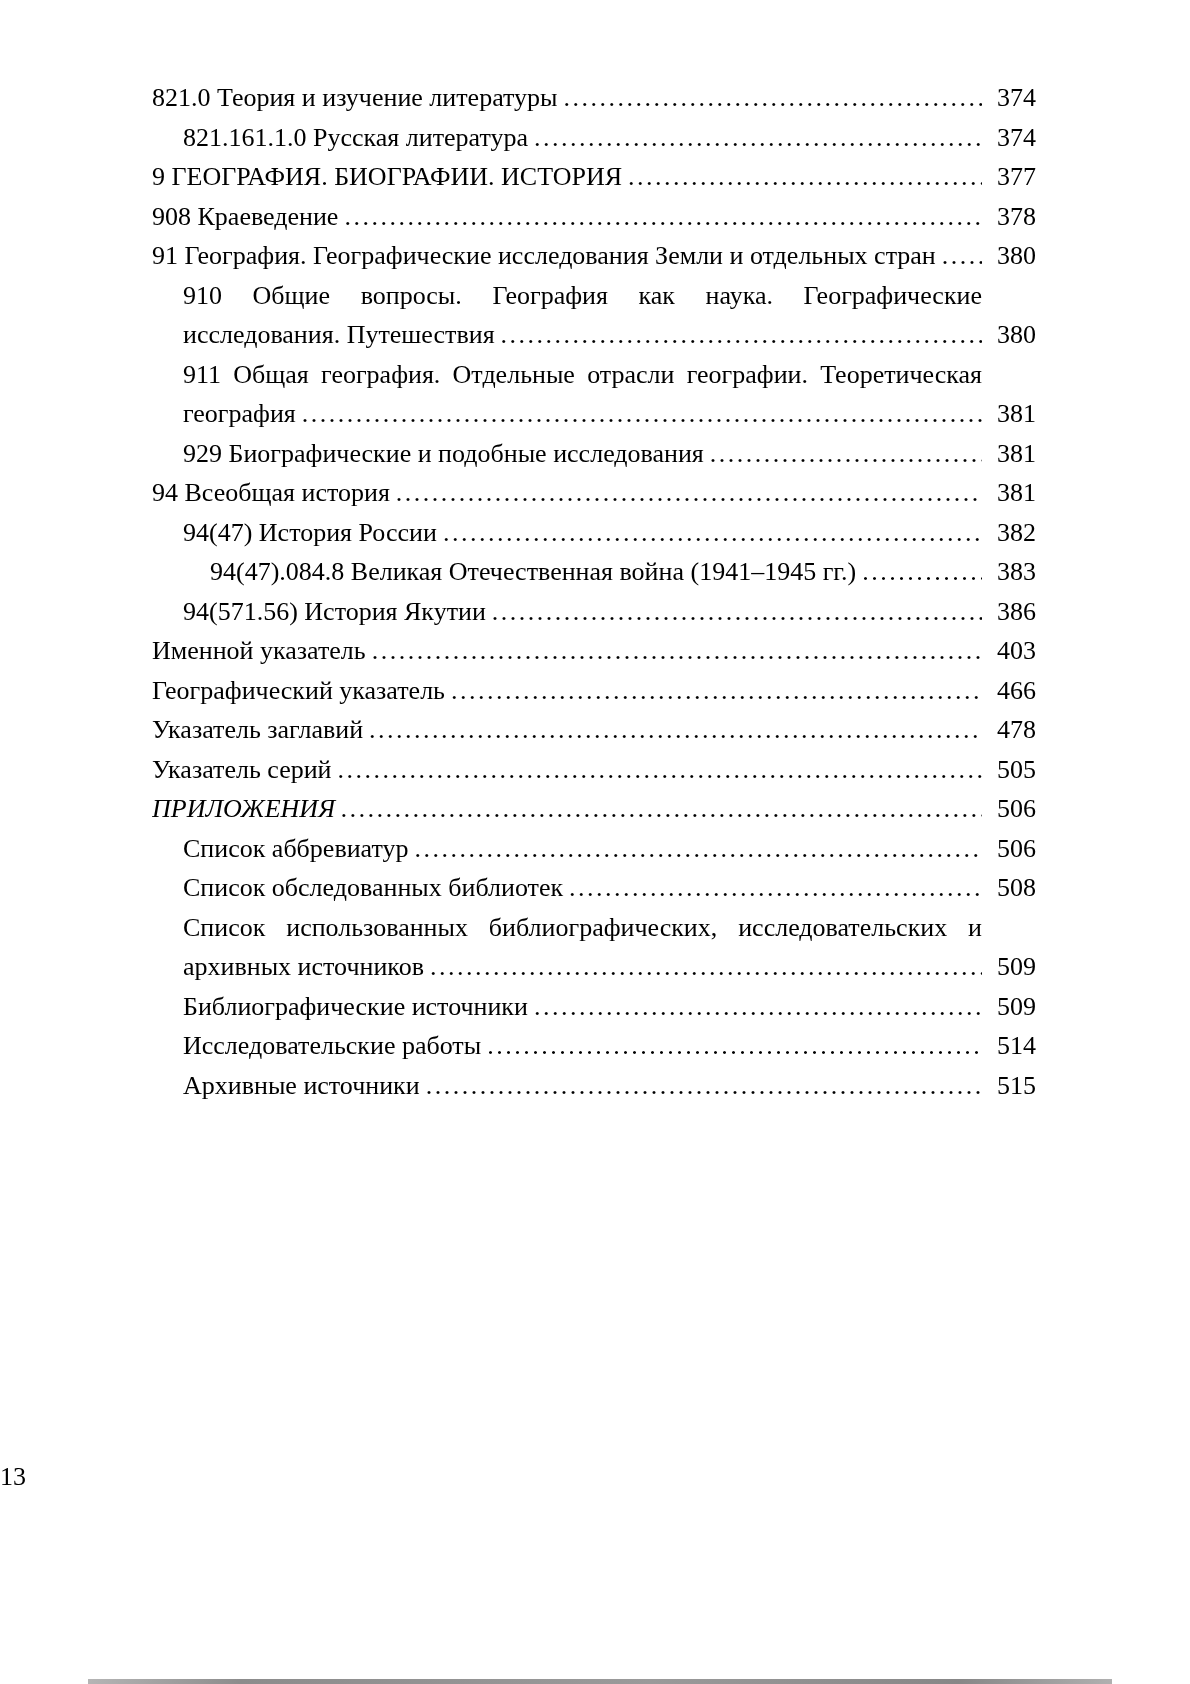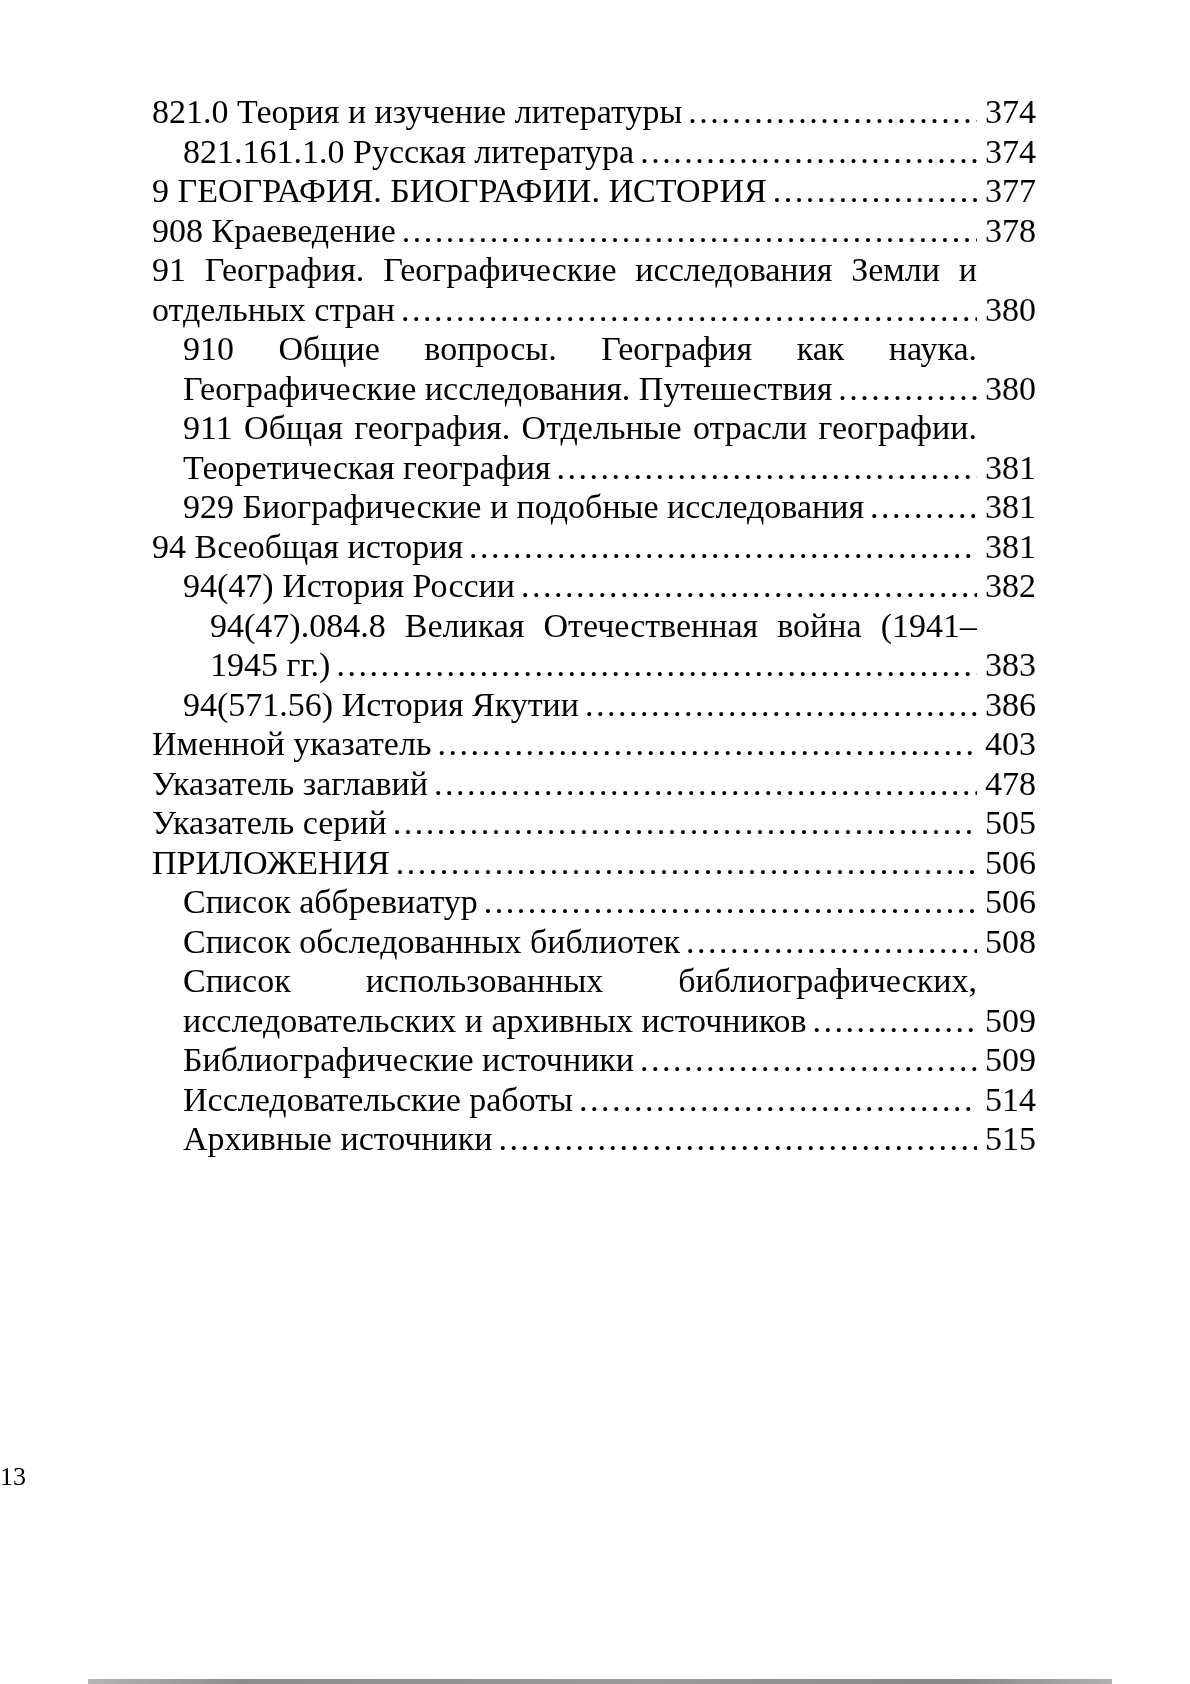--- a/index.html
+++ b/index.html
@@ -15,23 +15,23 @@
     margin: 0 auto;
     background: #ffffff;
     font-family: "Liberation Serif", "DejaVu Serif", serif;
     color: #000000;
     overflow: hidden;
   }
 
   .toc {
     position: absolute;
     left: 152px;
-    top: 92px;
+    top: 78px;
     width: 884px;
-    font-size: 34px;
+    font-size: 26px;
     line-height: 39.5px;
   }
 
   .entry {
     display: flex;
     align-items: flex-end;
   }
 
   .entry .title {
     position: relative;
@@ -53,21 +53,21 @@
     flex: 0 0 auto;
     min-width: 54px;
     padding-left: 8px;
     text-align: right;
   }
 
   .lvl-0 { margin-left: 0; }
   .lvl-1 { margin-left: 31px; }
   .lvl-2 { margin-left: 58px; }
 
-  .italic .title { }
+  .italic .title { font-style: italic; }
 
   .footer-page-number {
     position: absolute;
     left: 0;
     right: 0;
     top: 1462px;
     text-align: left;
     font-size: 26px;
   }
 
@@ -145,20 +145,24 @@
   <div class="entry lvl-1">
     <span class="title">94(571.56) История Якутии</span>
     <span class="page-num">386</span>
   </div>
 
   <div class="entry lvl-0">
     <span class="title">Именной указатель</span>
     <span class="page-num">403</span>
   </div>
 
+  <div class="entry lvl-0">
+    <span class="title">Географический указатель</span>
+    <span class="page-num">466</span>
+  </div>
 
   <div class="entry lvl-0">
     <span class="title">Указатель заглавий</span>
     <span class="page-num">478</span>
   </div>
 
   <div class="entry lvl-0">
     <span class="title">Указатель серий</span>
     <span class="page-num">505</span>
   </div>

